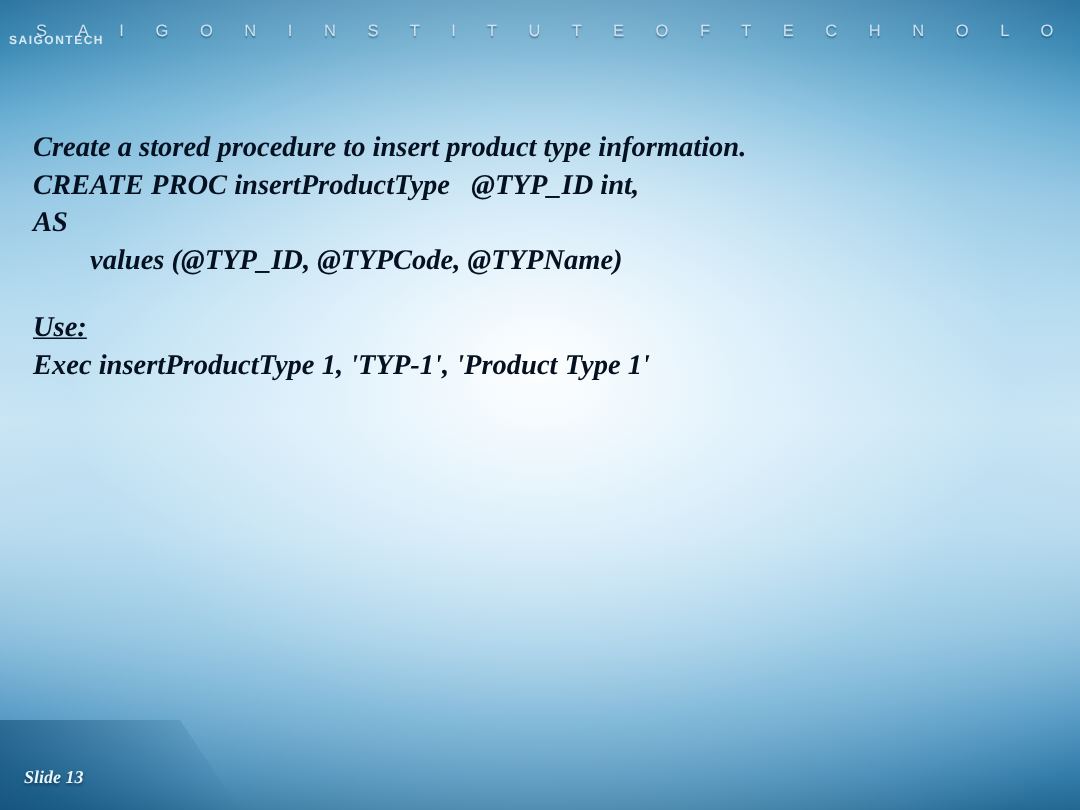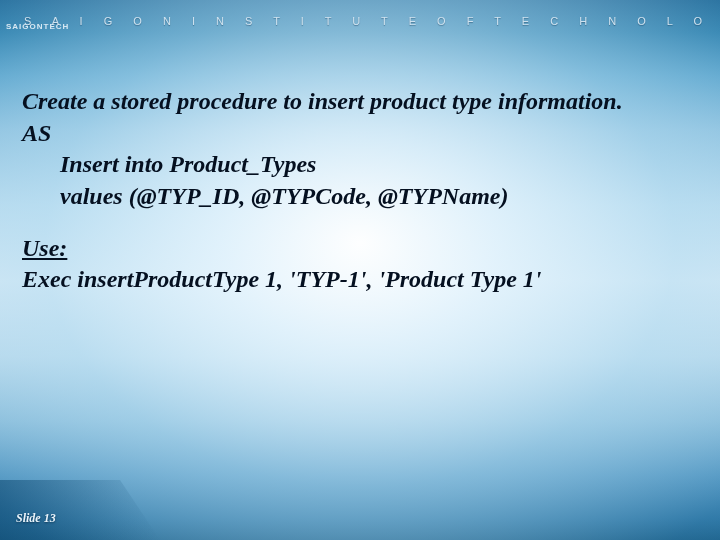--- a/index.html
+++ b/index.html
@@ -54,21 +54,21 @@
     font-size:28px;font-weight:bold;font-style:italic;
     color:#1a3a6e;
     text-decoration:underline;
     text-decoration-thickness:2px;
     text-underline-offset:3px;
     white-space:nowrap;
   }
   .body{
     position:absolute;top:86px;left:22px;right:30px;
     font-family:'Georgia','Times New Roman',serif;
-    font-size:24px;line-height:1.32;
+    font-size:19px;line-height:1.32;
     font-weight:bold;font-style:italic;
     color:#051020;
   }
   .body .line{white-space:pre}
   .indent1{padding-left:38px}
   .gap{height:20px}
   .uline{text-decoration:underline}
   .footer{
     position:absolute;left:16px;bottom:14px;
     font-family:'Georgia','Times New Roman',serif;
@@ -96,22 +96,22 @@
         <path d="M4 17 C 8 12 20 12 24 17 C 20 22 8 22 4 17 Z" fill="none" stroke="#d7e8f3" stroke-width="1.6"></path>
       </svg>
     </div>
     <div class="inst">S A I G O N   I N S T I T U T E   O F   T E C H N O L O G Y</div>
   </div>
   <div class="logotext">SAIGONTECH</div>
 
 
   <div class="body">
     <div class="line">Create a stored procedure to insert product type information.</div>
+    <div class="line">CREATE PROC insertProductType   @TYP_ID int,</div>
     <div class="line">AS</div>
-    <div class="line indent1">Insert into Product_Types</div>
     <div class="line indent1">values (@TYP_ID, @TYPCode, @TYPName)</div>
     <div class="gap"></div>
     <div class="line uline">Use:</div>
     <div class="line">Exec insertProductType 1, 'TYP-1', 'Product Type 1'</div>
   </div>
 
   <div class="footershape"></div>
   <div class="footer">Slide 13</div>
 </div>
 

